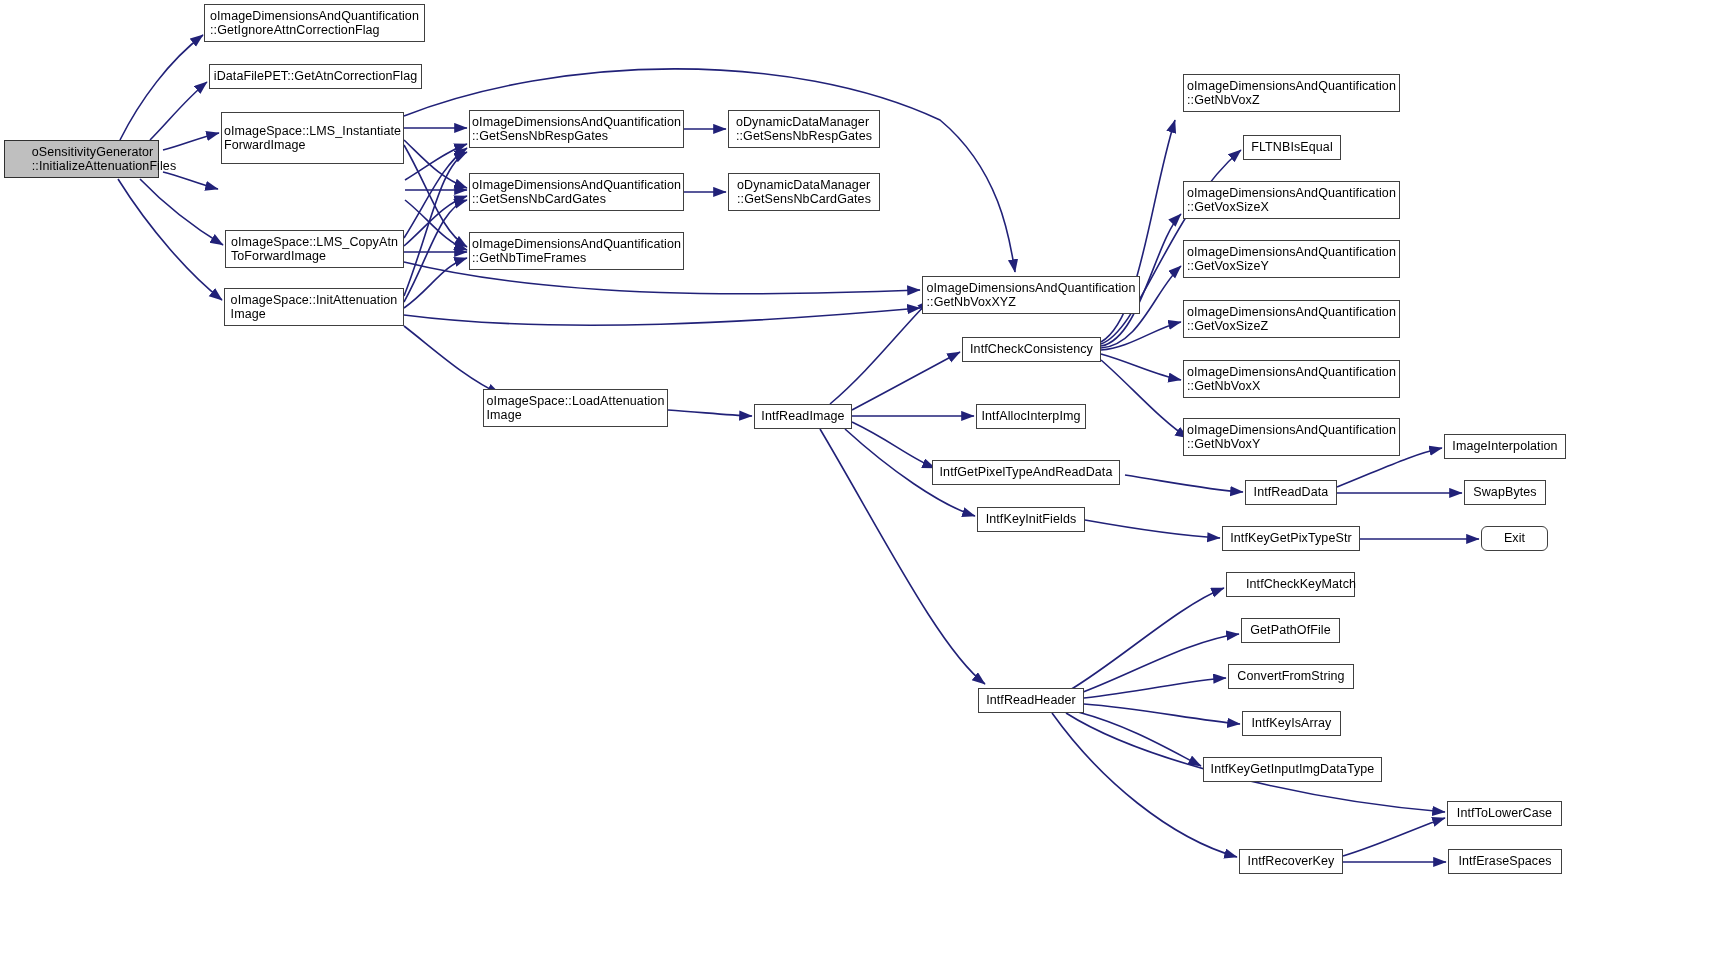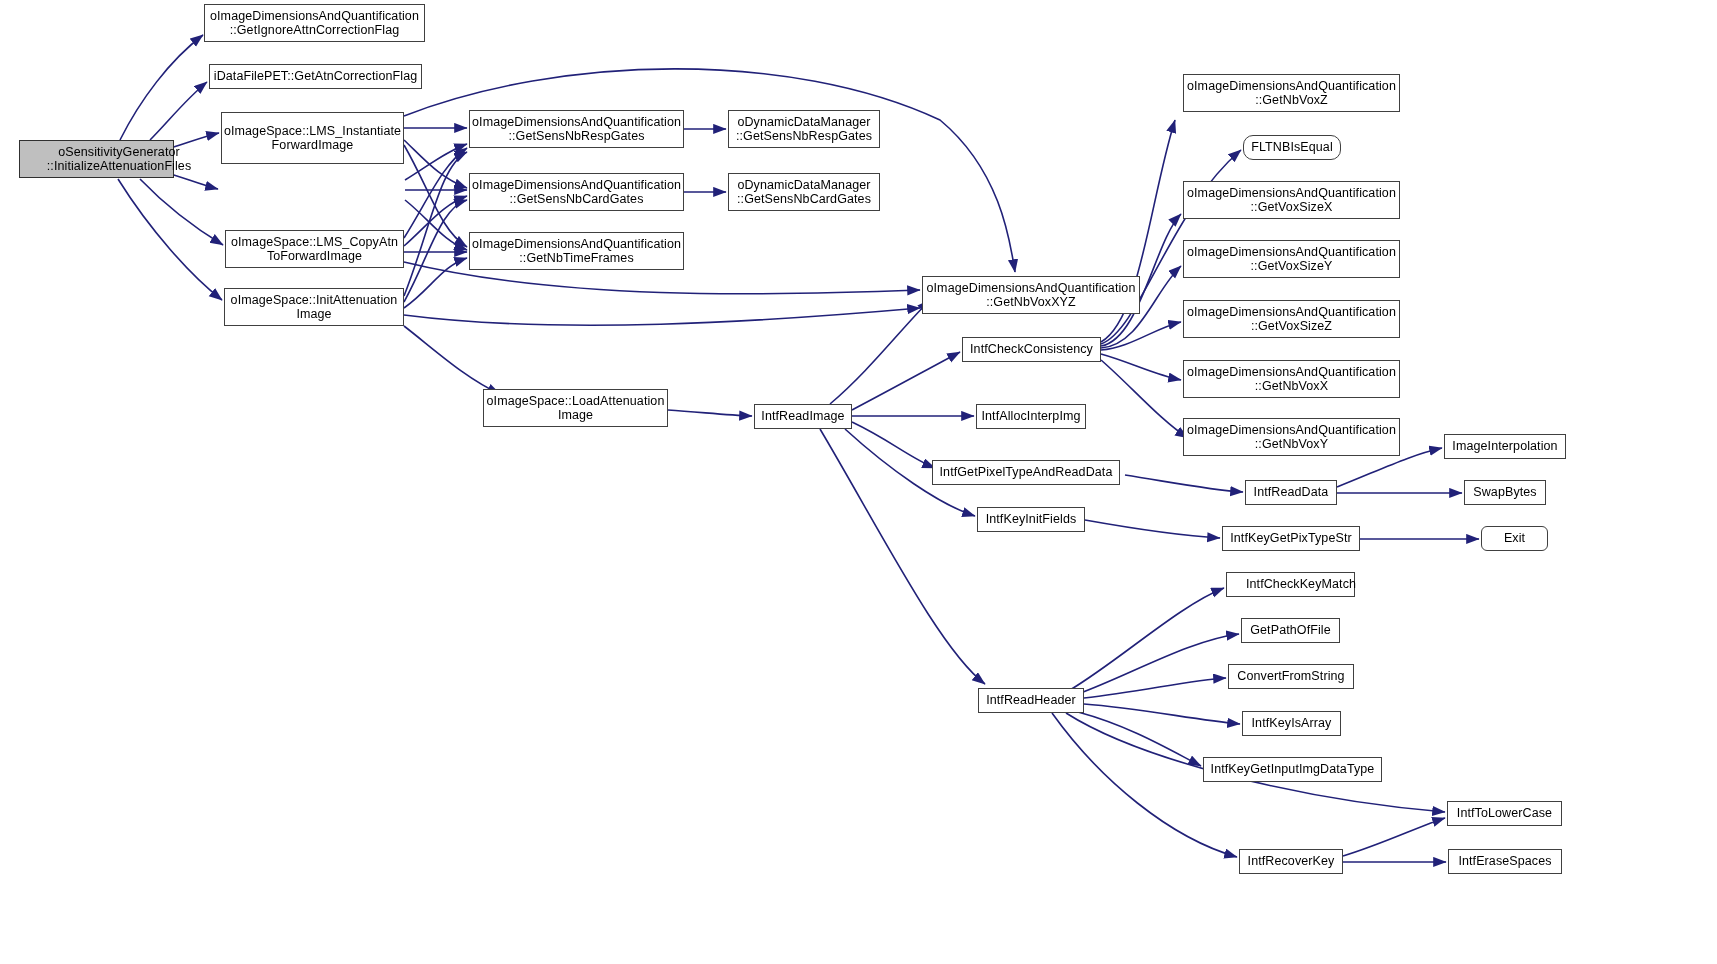--- a/index.html
+++ b/index.html
@@ -25,21 +25,21 @@
   }
   .node {
     position: absolute;
     box-sizing: border-box;
     border: 1px solid #404040;
     background: #ffffff;
     color: #000000;
     display: flex;
     align-items: center;
     justify-content: center;
-    text-align: center;
+    text-align: left;
     font-size: 12.5px;
     line-height: 14.5px;
     letter-spacing: 0.1px;
     padding: 1px 3px;
     white-space: pre-line;
     z-index: 5;
   }
   .node.root {
     background: #bfbfbf;
     border: 1px solid #303030;
@@ -122,21 +122,21 @@
       <path d="M1084,698 C1140,692 1190,680 1226,678"></path>
       <path d="M1084,704 C1140,708 1195,720 1240,724"></path>
       <path d="M1078,712 C1130,726 1170,750 1201,766"></path>
       <path d="M1066,713 C1140,760 1300,800 1445,812"></path>
       <path d="M1052,713 C1100,780 1170,838 1237,857"></path>
 
       <path d="M1343,856 C1380,845 1420,826 1445,818"></path>
       <path d="M1343,862 C1380,862 1420,862 1446,862"></path>
     </g>
   </svg>
-<div class="node root" style="left: 19px; top: 140px; width: 155px; height: 38px; padding-left: 48px;">oSensitivityGenerator
+<div class="node root" style="left: 4px; top: 140px; width: 155px; height: 38px; padding-left: 48px;">oSensitivityGenerator
 ::InitializeAttenuationFiles</div>
     <div class="node" style="left: 204px; top: 4px; width: 221px; height: 38px;">oImageDimensionsAndQuantification
 ::GetIgnoreAttnCorrectionFlag</div>
     <div class="node" style="left: 209px; top: 64px; width: 213px; height: 25px;">iDataFilePET::GetAtnCorrectionFlag</div>
     <div class="node" style="left: 221px; top: 112px; width: 183px; height: 52px;">oImageSpace::LMS_Instantiate
 ForwardImage</div>
     <div class="node" style="left: 225px; top: 230px; width: 179px; height: 38px;">oImageSpace::LMS_CopyAtn
 ToForwardImage</div>
     <div class="node" style="left: 224px; top: 288px; width: 180px; height: 38px;">oImageSpace::InitAttenuation
 Image</div>
@@ -155,21 +155,21 @@
     <div class="node" style="left: 922px; top: 276px; width: 218px; height: 38px;">oImageDimensionsAndQuantification
 ::GetNbVoxXYZ</div>
     <div class="node" style="left: 962px; top: 337px; width: 139px; height: 25px;">IntfCheckConsistency</div>
     <div class="node" style="left: 754px; top: 404px; width: 98px; height: 25px;">IntfReadImage</div>
     <div class="node" style="left: 976px; top: 404px; width: 110px; height: 25px;">IntfAllocInterpImg</div>
     <div class="node" style="left: 920px; top: 460px; width: 188px; height: 25px; margin-left: 12px;">IntfGetPixelTypeAndReadData</div>
     <div class="node" style="left: 977px; top: 507px; width: 108px; height: 25px;">IntfKeyInitFields</div>
     <div class="node" style="left: 978px; top: 688px; width: 106px; height: 25px;">IntfReadHeader</div>
     <div class="node" style="left: 1183px; top: 74px; width: 217px; height: 38px;">oImageDimensionsAndQuantification
 ::GetNbVoxZ</div>
-    <div class="node" style="left: 1243px; top: 135px; width: 98px; height: 25px; border-radius: 10px;">FLTNBIsEqual</div>
+    <div class="node" style="left: 1243px; top: 135px; width: 98px; height: 25px;">FLTNBIsEqual</div>
     <div class="node" style="left: 1183px; top: 181px; width: 217px; height: 38px;">oImageDimensionsAndQuantification
 ::GetVoxSizeX</div>
     <div class="node" style="left: 1183px; top: 240px; width: 217px; height: 38px;">oImageDimensionsAndQuantification
 ::GetVoxSizeY</div>
     <div class="node" style="left: 1183px; top: 300px; width: 217px; height: 38px;">oImageDimensionsAndQuantification
 ::GetVoxSizeZ</div>
     <div class="node" style="left: 1183px; top: 360px; width: 217px; height: 38px;">oImageDimensionsAndQuantification
 ::GetNbVoxX</div>
     <div class="node" style="left: 1183px; top: 418px; width: 217px; height: 38px;">oImageDimensionsAndQuantification
 ::GetNbVoxY</div>

